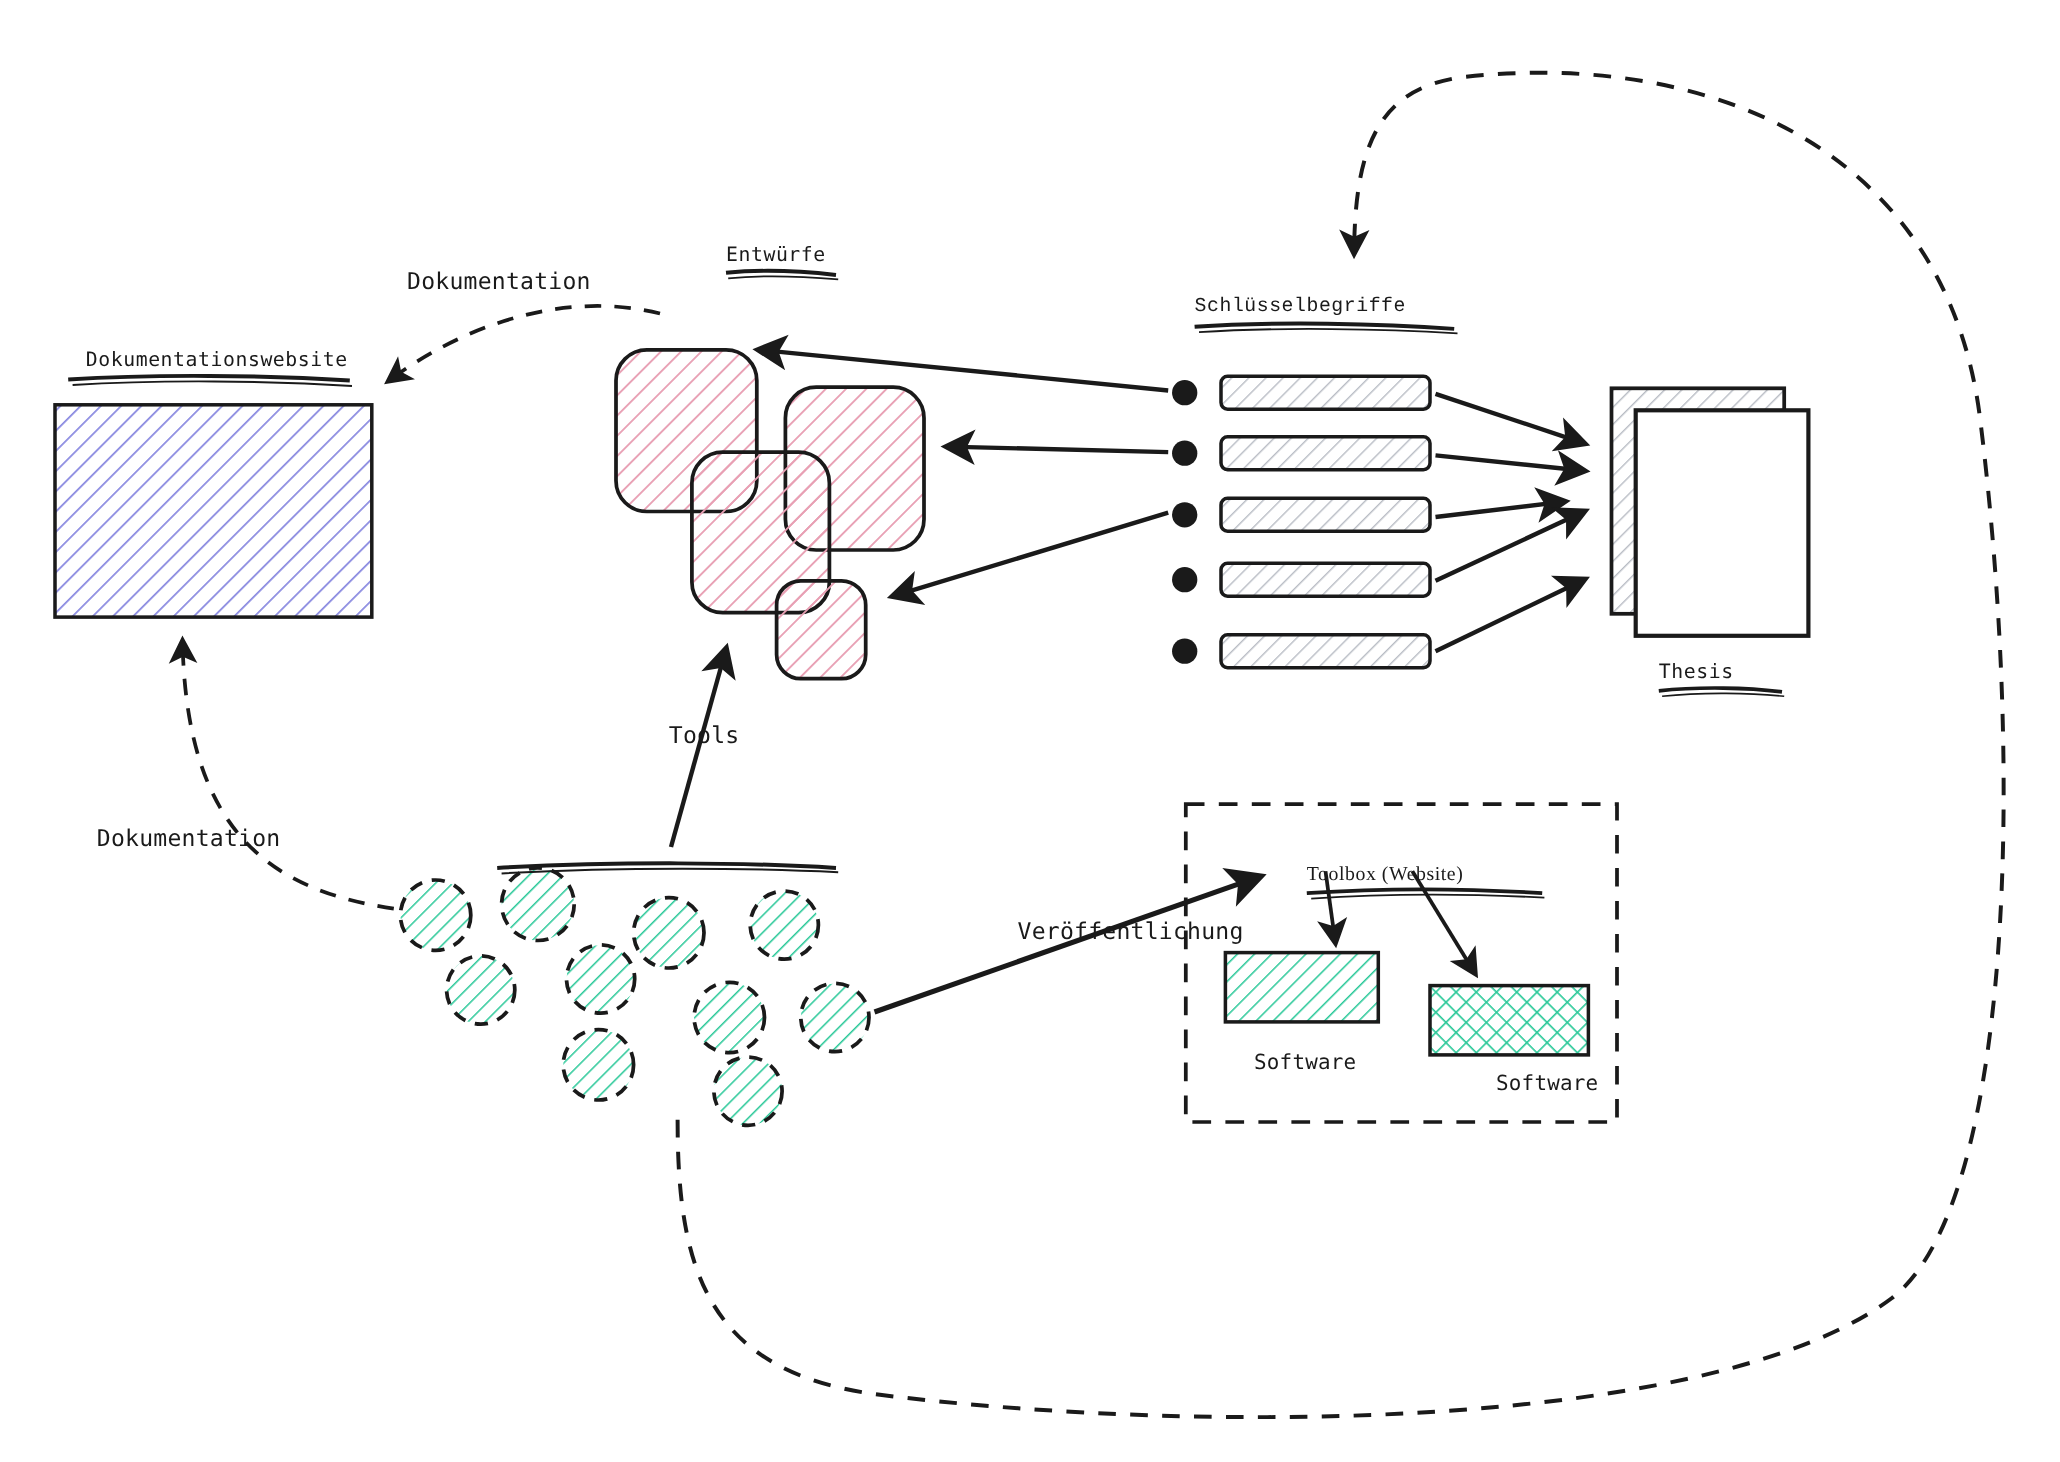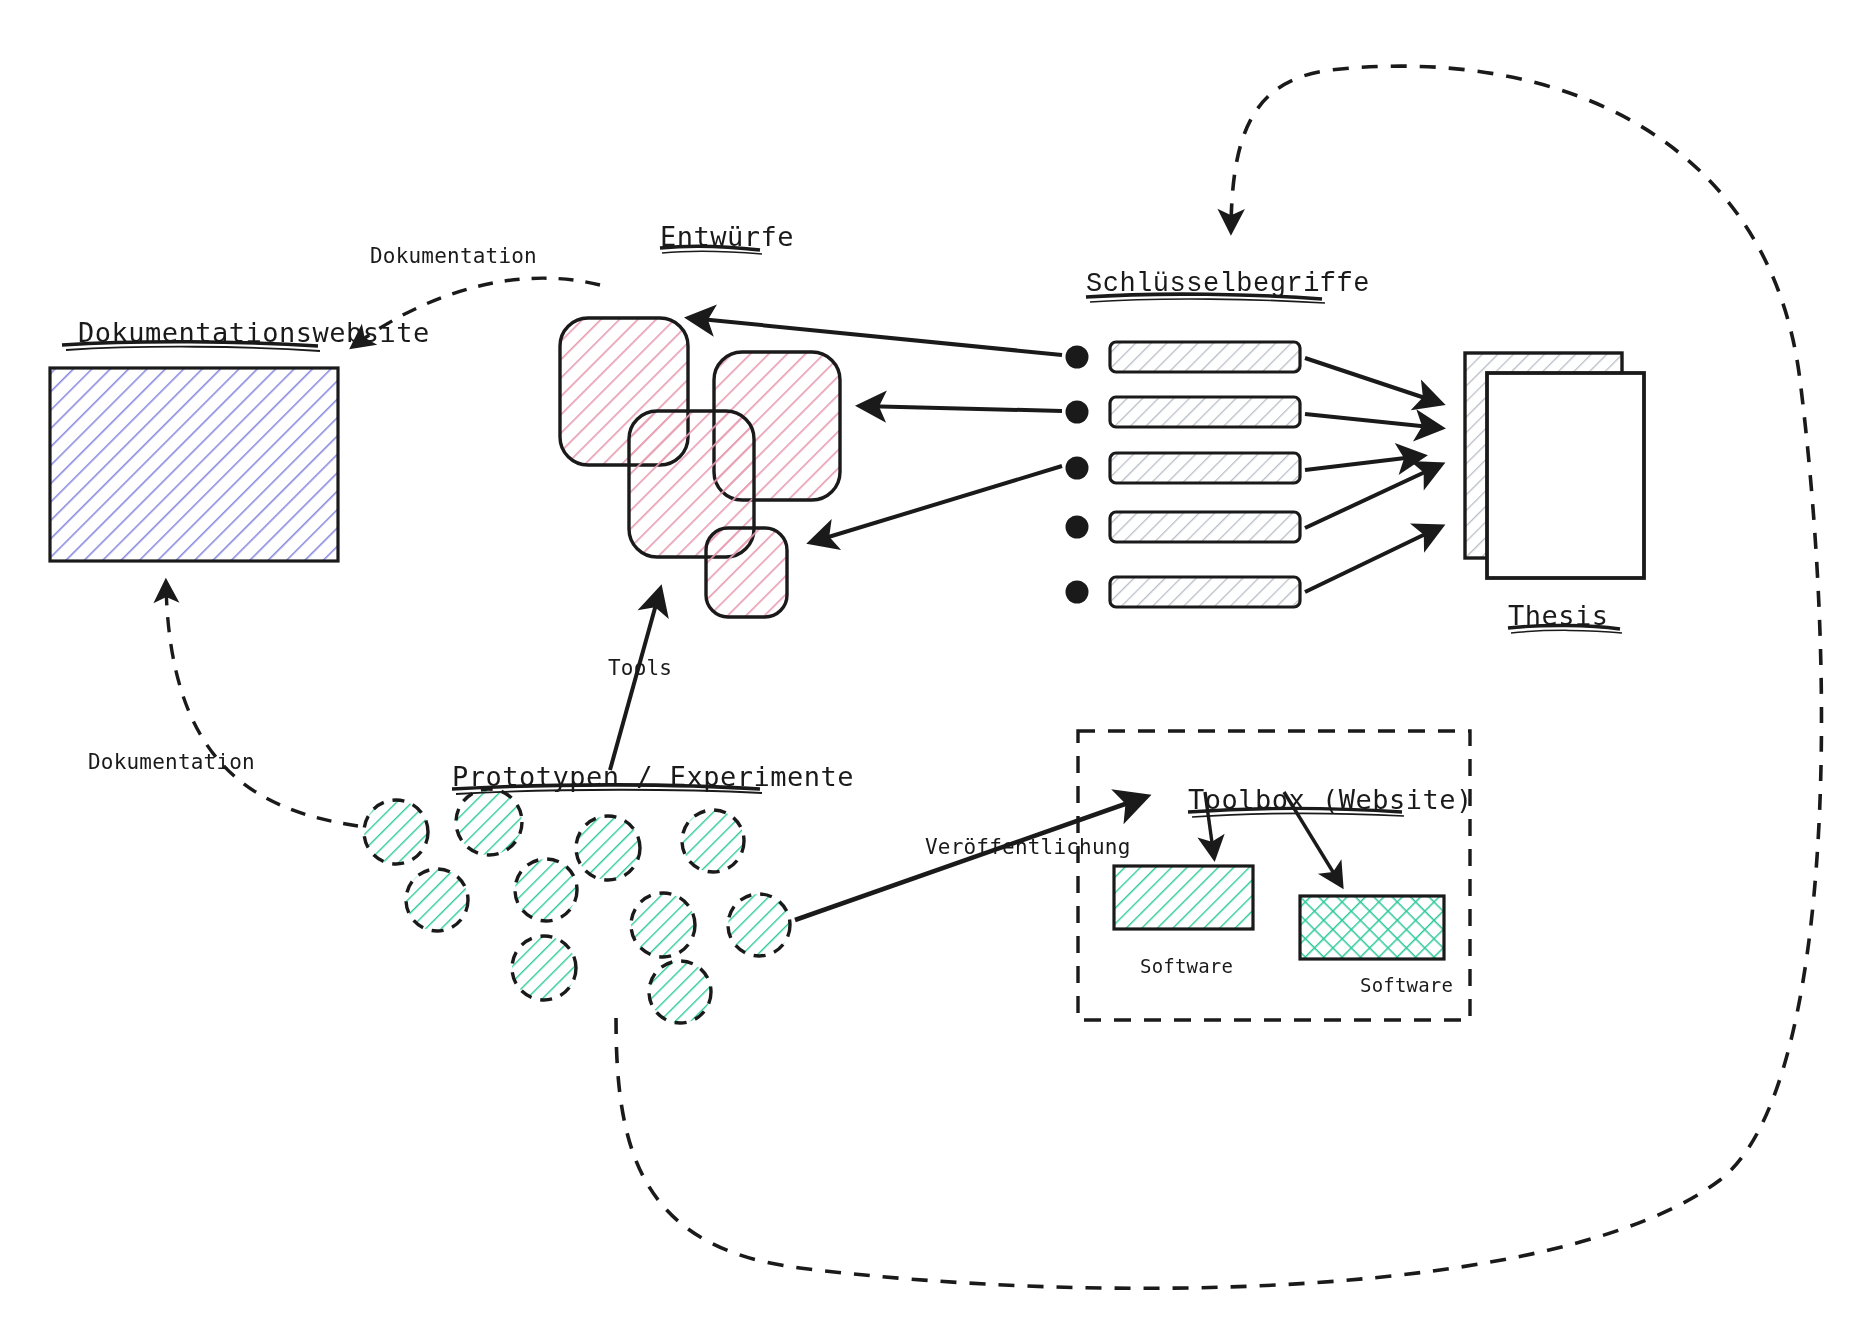--- a/index.html
+++ b/index.html
@@ -2,21 +2,21 @@
 <html><head>
 <meta charset="utf-8">
 <style>
   html,body{margin:0;padding:0;background:#ffffff;}
   body{width:1873px;height:1329px;overflow:hidden;
        font-family:"DejaVu Sans Mono","Liberation Mono",monospace;}
   #stage{position:relative;width:1873px;height:1329px;background:#fff;}
   svg.layer{position:absolute;left:0;top:0;width:1873px;height:1329px;}
   .lbl{position:absolute;color:#1a1a1a;white-space:nowrap;
        font-family:"DejaVu Sans Mono","Liberation Mono",monospace;}
-  .title{font-size:27px;letter-spacing:0.5px;}
+  .title{font-size:18px;letter-spacing:0.5px;}
   .edge-lbl{font-size:21px;letter-spacing:0.2px;}
   .small-lbl{font-size:19px;letter-spacing:0.2px;}
 </style>
 </head>
 <body>
 
 <div id="stage">
 
   <svg class="layer" viewBox="0 0 1873 1329">
     <defs>
@@ -154,23 +154,22 @@
   </svg>
 
   <div class="lbl title" style="left:78px;  top:317px;">Dokumentationswebsite</div>
 
   <div class="lbl title" style="left:660px; top:221px;">Entwürfe</div>
 
   <div class="lbl title" style="left:1086px; top:269px;font-family:Liberation Mono, monospace;">Schlüsselbegriffe</div>
 
   <div class="lbl title" style="left:1508px; top:600px;">Thesis</div>
 
-  <div class="lbl title" style="left:452px; top:761px;">Prototypen / Experimente</div>
 
-  <div class="lbl title" style="left:1188px; top:784px;">Toolbox (Website)</div>
+  <div class="lbl title" style="left:1188px; top:784px;font-family:Liberation Serif, serif;">Toolbox (Website)</div>
 
   <div class="lbl small-lbl" style="left:1140px; top:955px;">Software</div>
 
   <div class="lbl small-lbl" style="left:1360px; top:974px;">Software</div>
 
   <div class="lbl edge-lbl" style="left:370px; top:244px;">Dokumentation</div>
 
   <div class="lbl edge-lbl" style="left:88px; top:750px;">Dokumentation</div>
 
   <div class="lbl edge-lbl" style="left:608px; top:656px;">Tools</div>

